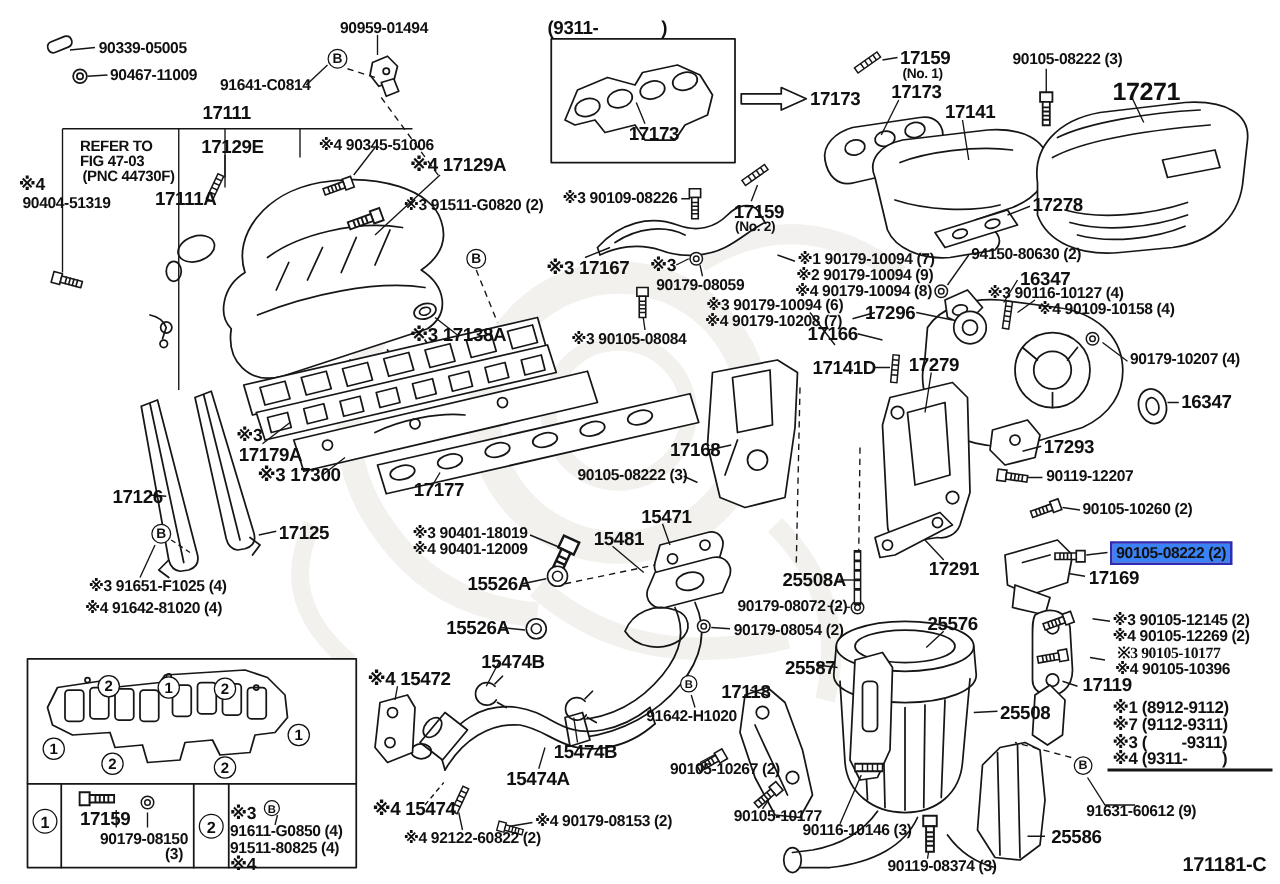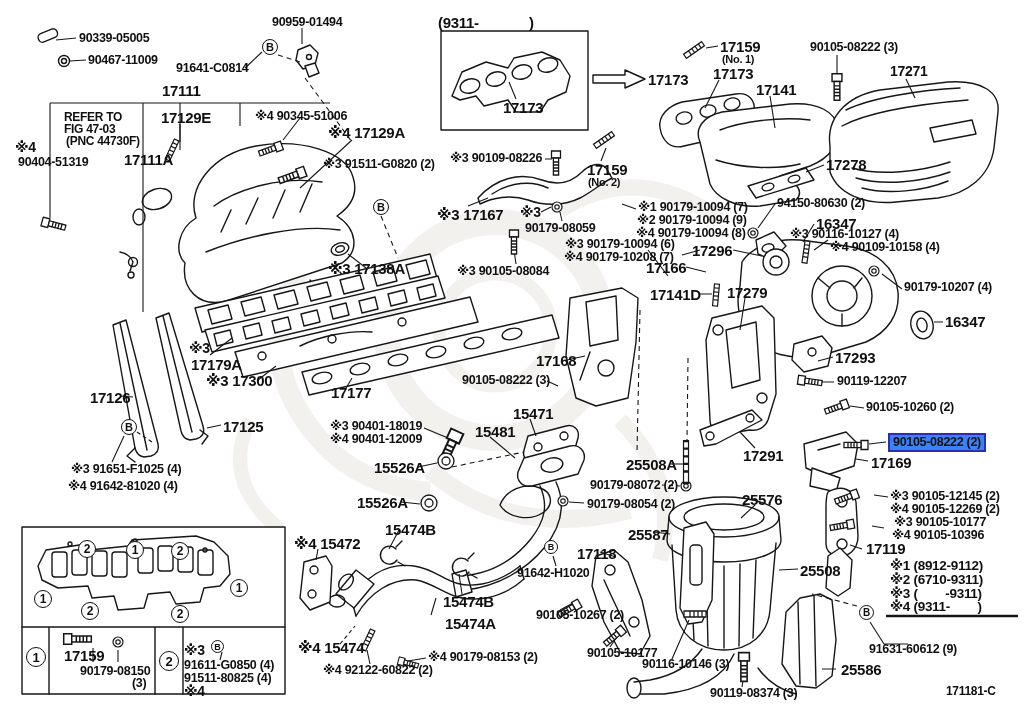--- a/index.html
+++ b/index.html
@@ -399,21 +399,21 @@
       <div class="lbl" style="left: 71px; top: 463px;">※3 91651-F1025 (4)</div>
       <div class="lbl" style="left: 68px; top: 480px;">※4 91642-81020 (4)</div>
       <div class="lbl" style="left: 438px; top: 15px; font-size: 15px;">(9311-             )</div>
       <div class="lbl" style="left: 503px; top: 100px; font-size: 15px;">17173</div>
       <div class="lbl" style="left: 648px; top: 72px; font-size: 15px;">17173</div>
       <div class="lbl" style="left: 720px; top: 39px; font-size: 15px;">17159</div>
       <div class="lbl" style="left: 722px; top: 54px; font-size: 11px;">(No. 1)</div>
       <div class="lbl" style="left: 713px; top: 66px; font-size: 15px;">17173</div>
       <div class="lbl" style="left: 756px; top: 82px; font-size: 15px;">17141</div>
       <div class="lbl" style="left: 810px; top: 41px;">90105-08222 (3)</div>
-      <div class="lbl" style="left: 890px; top: 64px; font-size: 14px;">17271</div>
+      <div class="lbl" style="left: 890px; top: 64px; font-size: 20px;">17271</div>
       <div class="lbl" style="left: 826px; top: 157px; font-size: 15px;">17278</div>
       <div class="lbl" style="left: 450px; top: 152px;">※3 90109-08226</div>
       <div class="lbl" style="left: 587px; top: 162px; font-size: 15px;">17159</div>
       <div class="lbl" style="left: 588px; top: 177px; font-size: 11px;">(No. 2)</div>
       <div class="lbl" style="left: 437px; top: 207px; font-size: 15px;">※3 17167</div>
       <div class="lbl" style="left: 520px; top: 205px; font-size: 14px;">※3</div>
       <div class="lbl" style="left: 525px; top: 222px;">90179-08059</div>
       <div class="lbl" style="left: 457px; top: 265px;">※3 90105-08084</div>
       <div class="lbl" style="left: 638px; top: 201px;">※1 90179-10094 (7)</div>
       <div class="lbl" style="left: 637px; top: 214px;">※2 90179-10094 (9)</div>
@@ -434,38 +434,38 @@
       <div class="lbl" style="left: 462px; top: 374px;">90105-08222 (3)</div>
       <div class="lbl" style="left: 513px; top: 406px; font-size: 15px;">15471</div>
       <div class="lbl" style="left: 475px; top: 424px; font-size: 15px;">15481</div>
       <div class="lbl" style="left: 835px; top: 350px; font-size: 15px;">17293</div>
       <div class="lbl" style="left: 837px; top: 375px;">90119-12207</div>
       <div class="lbl" style="left: 866px; top: 401px;">90105-10260 (2)</div>
       <div class="lbl" style="left: 890px; top: 435px; background: #3b82f6; outline: rgb(45, 45, 180) solid 2px; padding: 1px 3px;">90105-08222 (2)</div>
       <div class="lbl" style="left: 871px; top: 455px; font-size: 15px;">17169</div>
       <div class="lbl" style="left: 890px; top: 490px;">※3 90105-12145 (2)</div>
       <div class="lbl" style="left: 890px; top: 503px;">※4 90105-12269 (2)</div>
-      <div class="lbl" style="left: 894px; top: 516px;">※3 90105-10177</div>
+      <div class="lbl" style="left: 894px; top: 516px; font-family: Liberation Serif, serif;">※3 90105-10177</div>
       <div class="lbl" style="left: 892px; top: 529px;">※4 90105-10396</div>
       <div class="lbl" style="left: 866px; top: 541px; font-size: 15px;">17119</div>
       <div class="lbl" style="left: 890px; top: 559px; font-size: 13.5px;">※1 (8912-9112)</div>
-      <div class="lbl" style="left: 890px; top: 573px; font-size: 13.5px;">※2 (6710-9311)</div>
+      <div class="lbl" style="left: 890px; top: 573px; font-size: 13.5px;">※7 (9112-9311)</div>
       <div class="lbl" style="left: 890px; top: 587px; font-size: 13.5px;">※3 (        -9311)</div>
       <div class="lbl" style="left: 890px; top: 600px; font-size: 13.5px;">※4 (9311-        )</div>
       <div class="lbl" style="left: 869px; top: 643px; text-align: right;">91631-60612 (9)</div>
       <div class="lbl" style="left: 841px; top: 662px; font-size: 15px;">25586</div>
-      <div class="lbl" style="left: 946px; top: 685px; font-size: 12px;">171181-C</div>
+      <div class="lbl" style="left: 946px; top: 685px; font-size: 16px;">171181-C</div>
       <div class="lbl" style="left: 330px; top: 420px;">※3 90401-18019</div>
       <div class="lbl" style="left: 330px; top: 433px;">※4 90401-12009</div>
       <div class="lbl" style="left: 374px; top: 460px; font-size: 15px;">15526A</div>
       <div class="lbl" style="left: 357px; top: 495px; font-size: 15px;">15526A</div>
       <div class="lbl" style="left: 385px; top: 522px; font-size: 15px;">15474B</div>
       <div class="lbl" style="left: 294px; top: 536px; font-size: 15px;">※4 15472</div>
       <div class="lbl" style="left: 443px; top: 594px; font-size: 15px;">15474B</div>
-      <div class="lbl" style="left: 405px; top: 616px; font-size: 15px; margin-left: 40px;">15474A</div>
+      <div class="lbl" style="left: 405px; top: 616px; font-size: 15px;">15474A</div>
       <div class="lbl" style="left: 298px; top: 640px; font-size: 15px;">※4 15474</div>
       <div class="lbl" style="left: 323px; top: 664px;">※4 92122-60822 (2)</div>
       <div class="lbl" style="left: 428px; top: 651px;">※4 90179-08153 (2)</div>
       <div class="lbl" style="left: 626px; top: 457px; font-size: 15px;">25508A</div>
       <div class="lbl" style="left: 590px; top: 479px;">90179-08072 (2)</div>
       <div class="lbl" style="left: 587px; top: 498px;">90179-08054 (2)</div>
       <div class="lbl" style="left: 742px; top: 492px; font-size: 15px;">25576</div>
       <div class="lbl" style="left: 743px; top: 448px; font-size: 15px;">17291</div>
       <div class="lbl" style="left: 628px; top: 527px; font-size: 15px;">25587</div>
       <div class="lbl" style="left: 800px; top: 563px; font-size: 15px;">25508</div>

